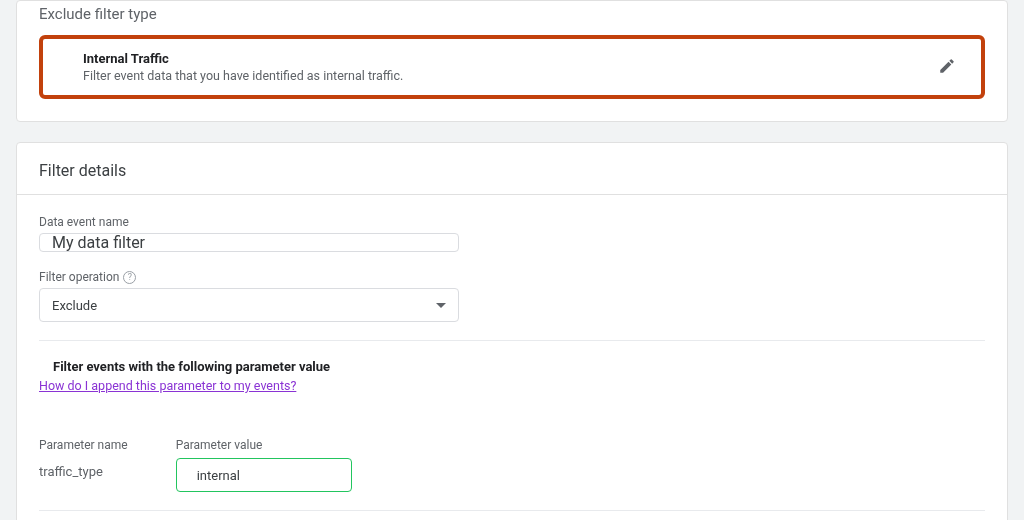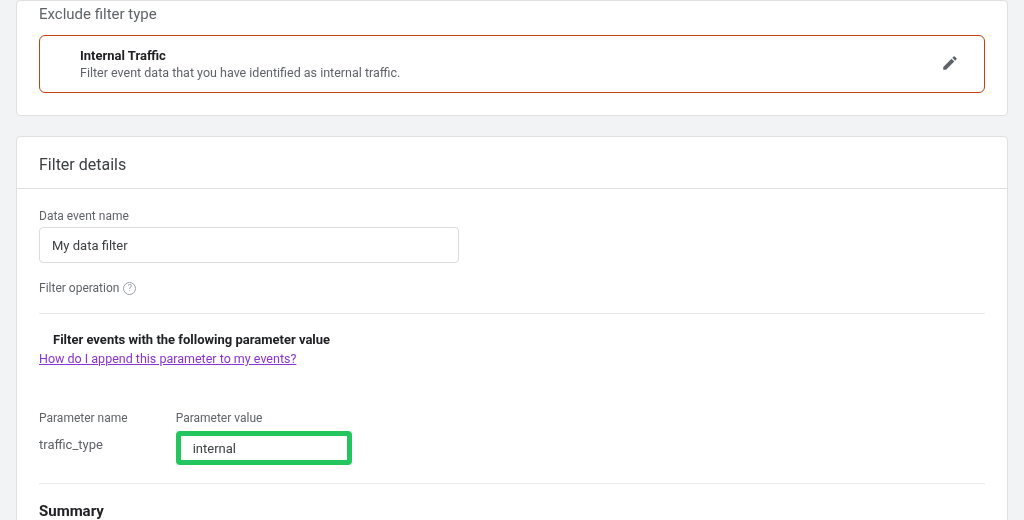--- a/index.html
+++ b/index.html
@@ -22,21 +22,21 @@
   .panel-top {
     padding: 4px 22px 22px 22px;
   }
   .section-title {
     font-size: 15px;
     color: #5f6368;
     font-weight: 400;
     margin-bottom: 12px;
   }
   .filter-type-card {
-    border: 1px solid #c2410c;
+    border: 4px solid #c2410c;
     border-radius: 6px;
     padding: 12px 18px 12px 40px;
     display: flex;
     align-items: center;
     justify-content: space-between;
   }
   .filter-type-title {
     font-weight: 700;
     font-size: 13px;
     color: #202124;
@@ -74,25 +74,25 @@
   .field-label {
     font-size: 12px;
     color: #5f6368;
     margin-bottom: 4px;
     display: flex;
     align-items: center;
     gap: 4px;
   }
   .text-input {
     width: 420px;
-    height: 36px;
+    height: 19px;
     border: 1px solid #dadce0;
     border-radius: 4px;
     padding: 0 12px;
-    font-size: 13px;
+    font-size: 16px;
     color: #3c4043;
     font-family: inherit;
   }
   .select-box {
     width: 420px;
     height: 34px;
     border: 1px solid #dadce0;
     border-radius: 4px;
     padding: 0 12px;
     font-size: 13px;
@@ -144,23 +144,23 @@
     margin-bottom: 6px;
   }
   .param-name-value {
     font-size: 13px;
     color: #5f6368;
     padding-top: 6px;
   }
   .small-input {
     width: 176px;
     height: 34px;
-    border: 5px solid #22c55e;
-    border-radius: 4px;
-    padding: 0 12px;
+    border: 1px solid #22c55e;
+    border-radius: 4px;
+    padding: 0 20px;
     font-size: 13px;
     color: #3c4043;
     font-family: inherit;
   }
   .summary-title {
     font-size: 15px;
     font-weight: 700;
     color: #202124;
     margin-bottom: 2px;
   }
@@ -205,20 +205,24 @@
 
     <div class="block">
       <div class="field-label">Data event name</div>
       <input type="text" class="text-input" value="My data filter" style="">
     </div>
 
     <div class="block">
       <div class="field-label">
         <span>Filter operation</span>
         <span class="help-icon">?</span>
+      </div>
+      <div class="select-box">
+        <span>Exclude</span>
+        <span class="caret-down"></span>
       </div>
     </div>
 
     <hr class="divider">
 
     <div class="block">
       <div class="subhead">Filter events with the following parameter value</div>
       <a class="help-link">How do I append this parameter to my events?</a>
       <div class="param-row">
         <div class="param-col">

